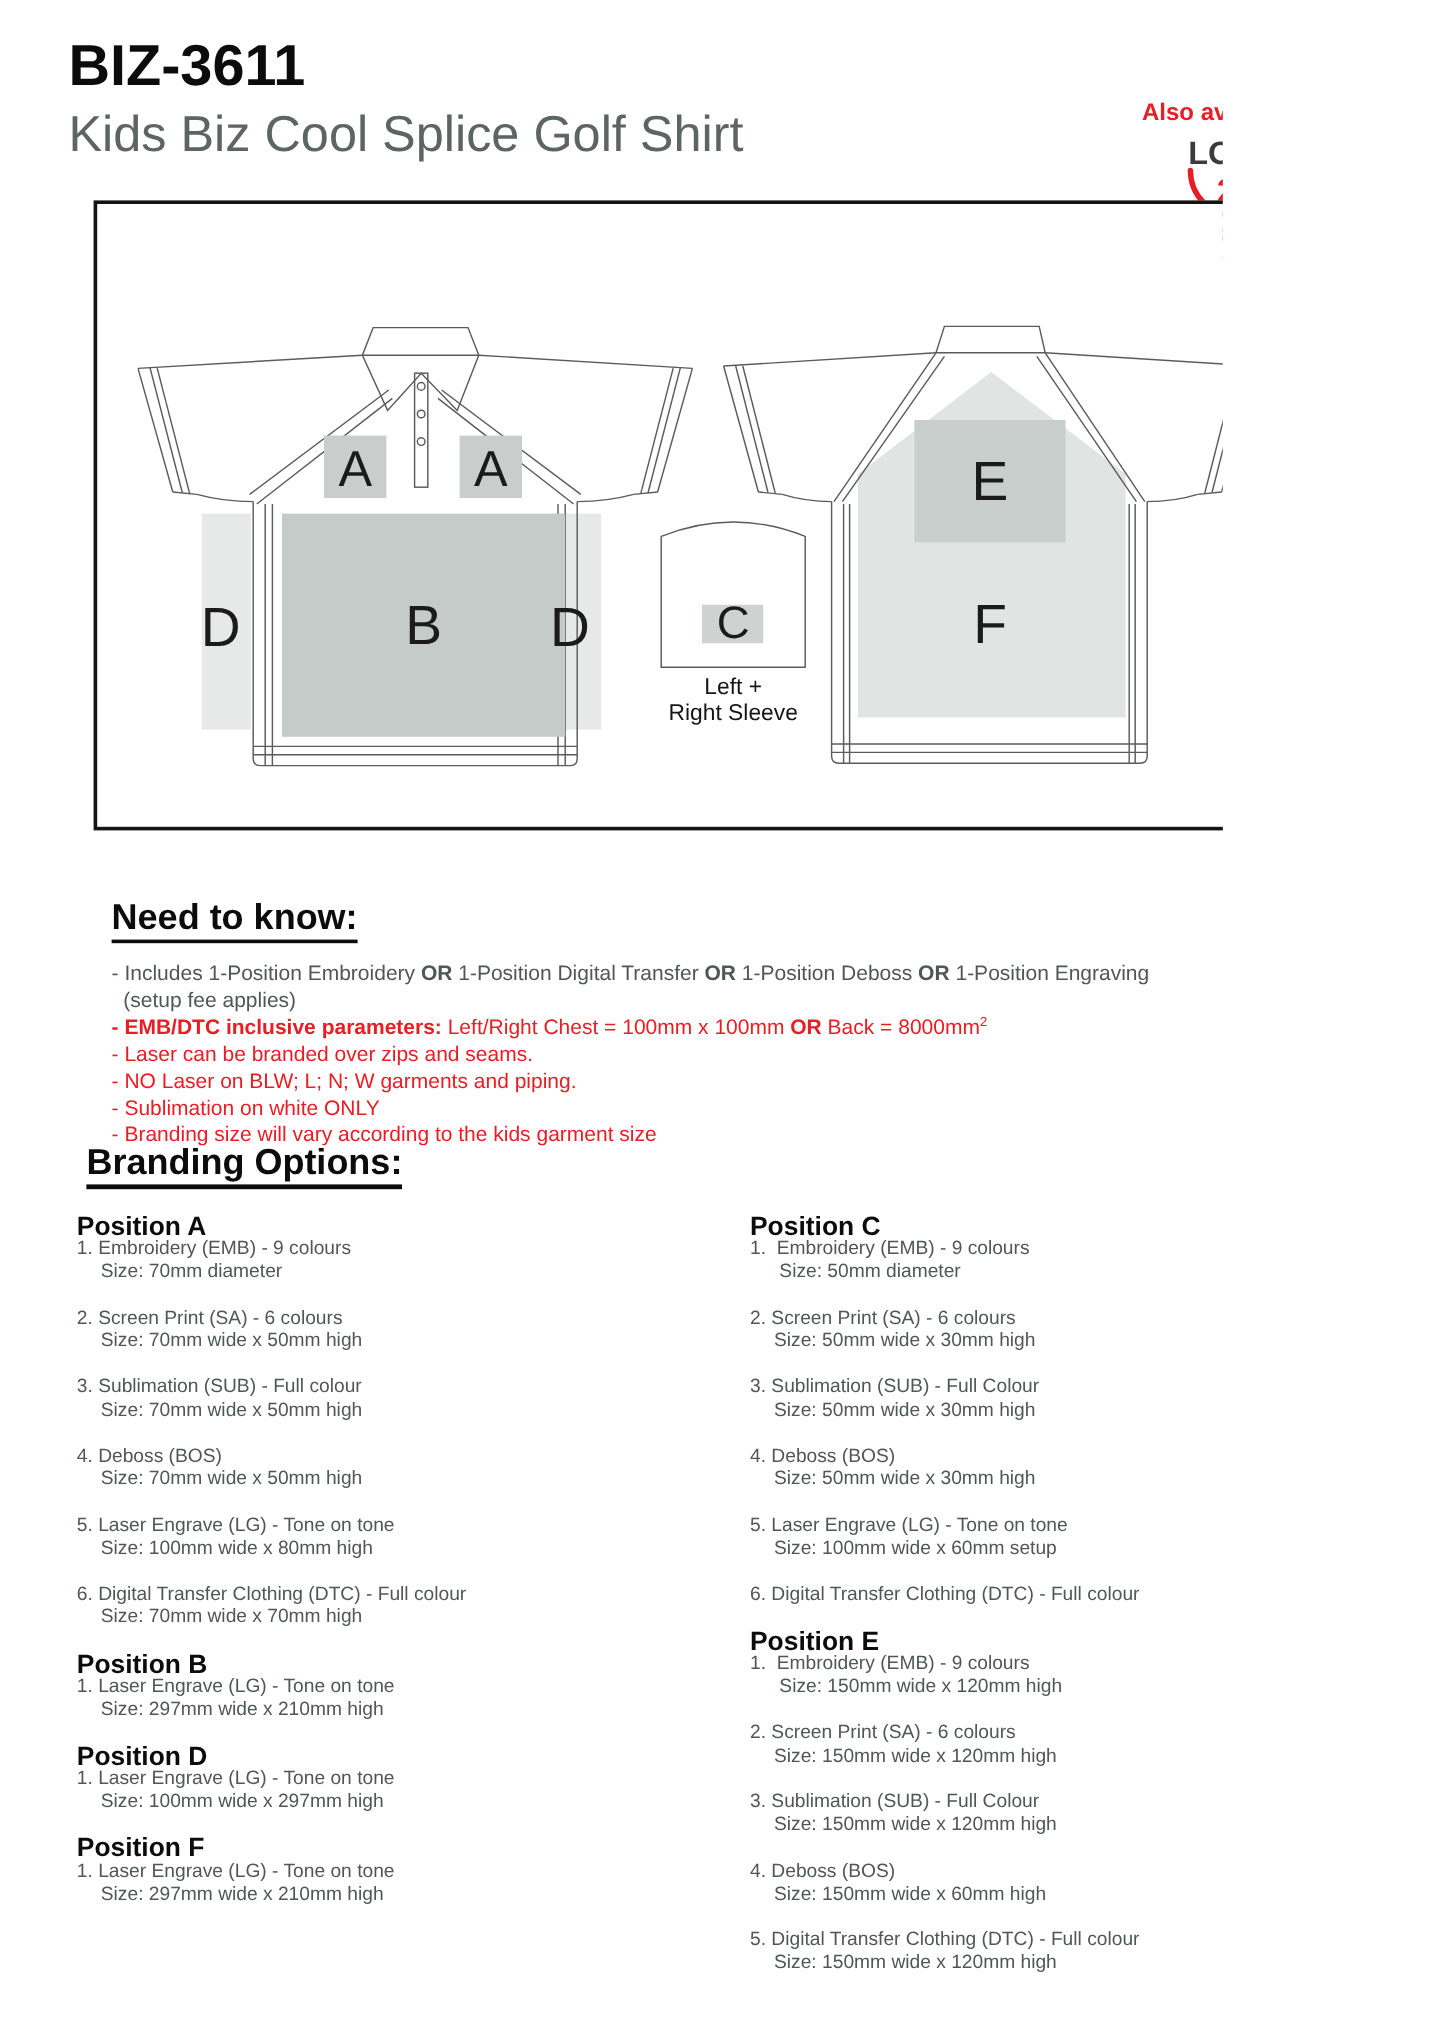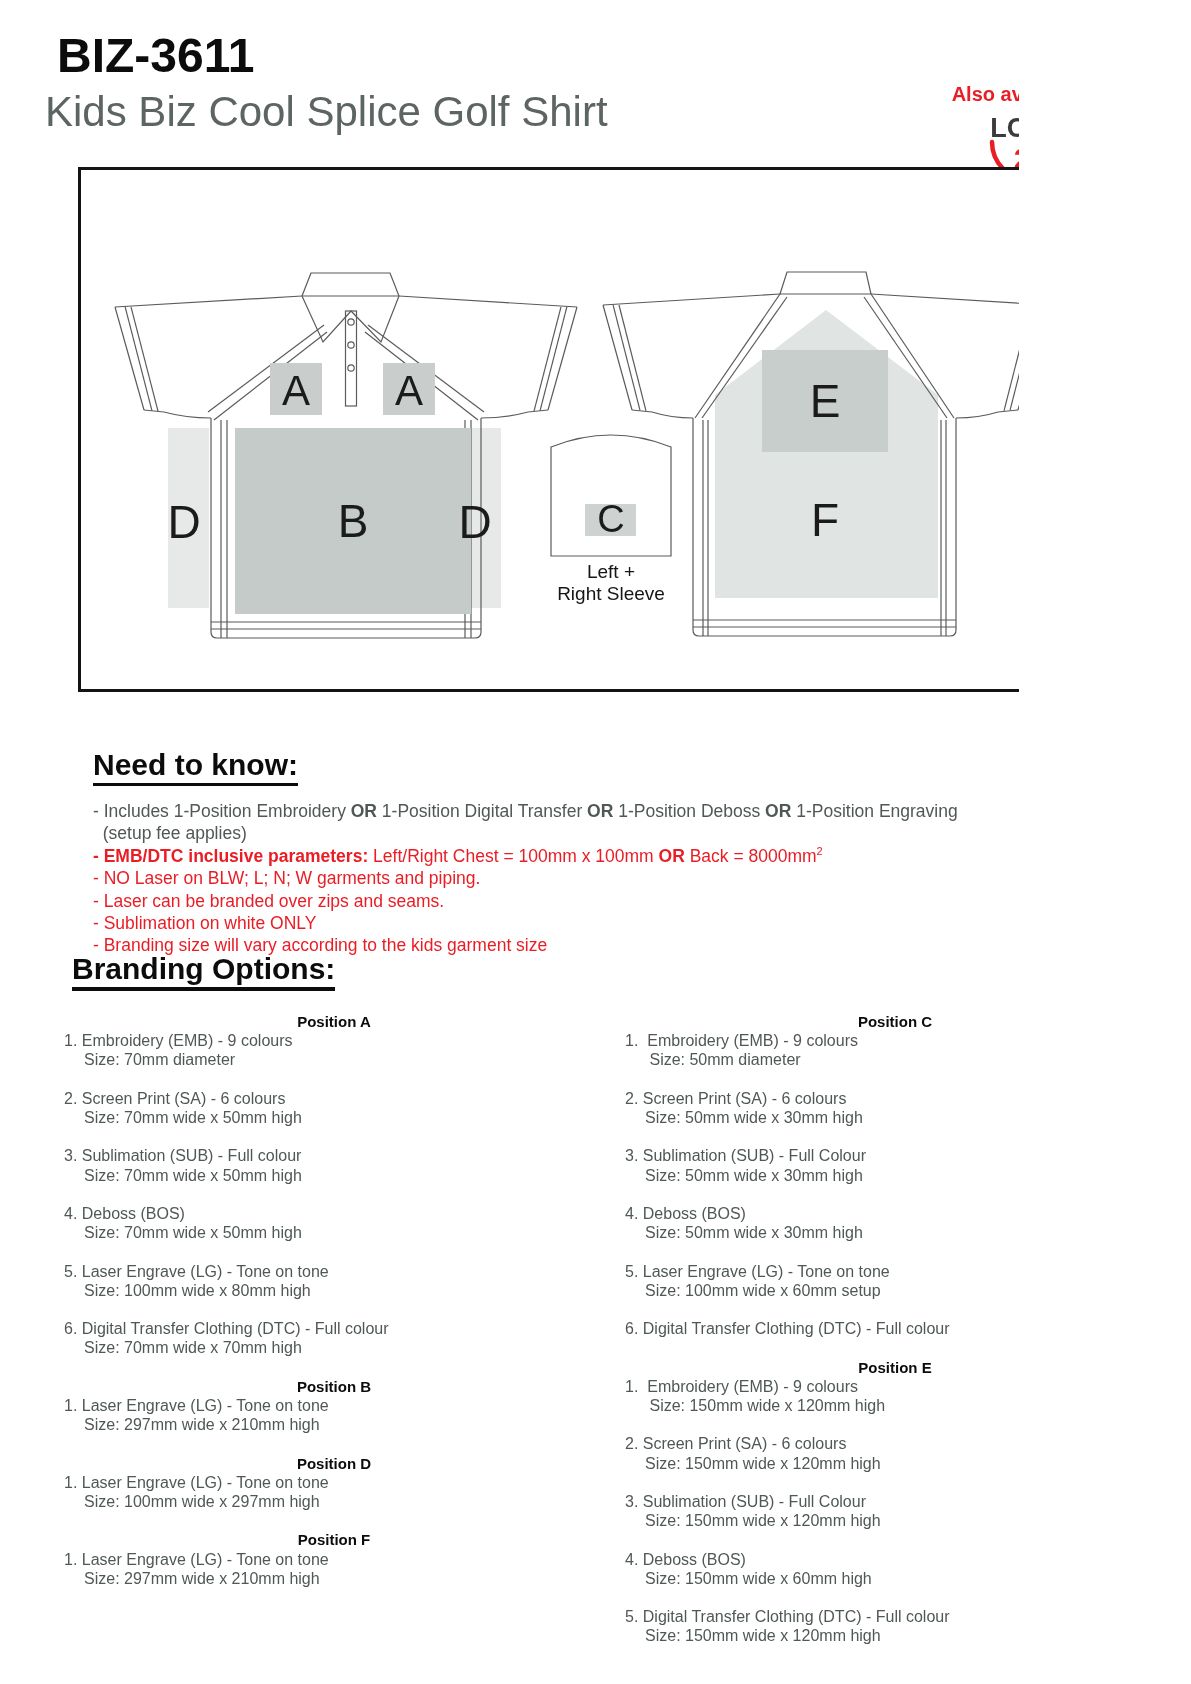--- a/index.html
+++ b/index.html
@@ -1,21 +1,21 @@
 <!DOCTYPE html>
 <html><head>
 <meta charset="utf-8">
 <style>
   :root{ --red:#ea1d25; --ink:#0c0c0c; --gray:#4f5856; }
   html,body{margin:0;padding:0;background:#fff;}
   body{font-family:"Liberation Sans",sans-serif;}
   .page{position:relative;width:1019px;height:1684px;background:#fff;overflow:hidden;text-decoration:underline;}
 
   .code{position:absolute;left:57px;top:28px;font-size:48px;font-weight:bold;color:var(--ink);}
-  .pname{position:absolute;left:45px;top:88px;font-size:42px;color:#5d6563;}
+  .pname{position:absolute;left:57px;top:88px;font-size:42px;color:#5d6563;}
 
   .logo-block{position:absolute;left:905px;top:34px;width:250px;text-align:center;color:var(--red);font-weight:bold;margin-top:48px;}
   .logo-avail{font-size:20px;line-height:24px;}
   .logo-svg{display:block;margin:2px auto 0 auto;}
   .logo-check{font-size:20px;line-height:23px;}
 
   .diagram-box{position:absolute;left:78px;top:167px;width:947px;height:519px;border:3px solid #141414;background:#fff;}
   svg text{font-family:"Liberation Sans",sans-serif;}
   .marker-letter{fill:#1b1b1b;}
   .sleeve-label{fill:#161616;}
@@ -28,21 +28,21 @@
   .nk-line[data-style="red"]{color:var(--red);}
   .nk-line span[data-style~="b"]{font-weight:bold;}
   .nk-line span[data-style~="sup"]{font-size:11px;vertical-align:super;line-height:0;}
 
   .bo-heading-wrap{position:absolute;left:57px;top:952px;}
   .bo-heading-wrap .sec-heading{font-size:30px;border-bottom-width:4px;margin-left:15px;}
 
   .col{position:absolute;top:1012px;font-size:16px;color:var(--gray);width:540px;}
   .col-left{left:64px;}
   .col-right{left:625px;}
-  .pos-header{font-weight:bold;color:var(--ink);line-height:19.2px;font-size:15px;text-align:center;}
+  .pos-header{font-weight:bold;color:var(--ink);line-height:19.2px;font-size:22px;}
   .pos-item{margin-bottom:19.2px;}
   .pos-line1,.pos-line2{line-height:19.2px;white-space:pre-wrap;}
   .pos-line2{padding-left:20px;}
 </style>
 </head>
 <body>
 
 <div class="page">
 
   <div class="code">BIZ-3611</div>
@@ -151,23 +151,23 @@
   <div class="ntk">
     <span class="sec-heading">Need to know:</span>
     <div class="ntk-lines">
 
         <div class="nk-line" data-style="gray"><span><span data-style="">- Includes 1-Position Embroidery </span><span data-style="b">OR</span><span data-style=""> 1-Position Digital Transfer </span><span data-style="b">OR</span><span data-style=""> 1-Position Deboss </span><span data-style="b">OR</span><span data-style=""> 1-Position Engraving</span></span></div>
 
         <div class="nk-line" data-style="gray"><span><span data-style="">  (setup fee applies)</span></span></div>
 
         <div class="nk-line" data-style="red"><span><span data-style="b">- EMB/DTC inclusive parameters: </span><span data-style="">Left/Right Chest = 100mm x 100mm </span><span data-style="b">OR</span><span data-style=""> Back = 8000mm</span><span data-style="sup">2</span></span></div>
 
+        <div class="nk-line" data-style="red"><span><span data-style="">- Laser can be branded over zips and seams.</span></span></div>
+
         <div class="nk-line" data-style="red"><span><span data-style="">- NO Laser on BLW; L; N; W garments and piping.</span></span></div>
-
-        <div class="nk-line" data-style="red"><span><span data-style="">- Laser can be branded over zips and seams.</span></span></div>
 
         <div class="nk-line" data-style="red"><span><span data-style="">- Sublimation on white ONLY</span></span></div>
 
         <div class="nk-line" data-style="red"><span><span data-style="">- Branding size will vary according to the kids garment size</span></span></div>
       </div>
   </div>
 
   <div class="bo-heading-wrap">
     <span class="sec-heading">Branding Options:</span>
   </div>

